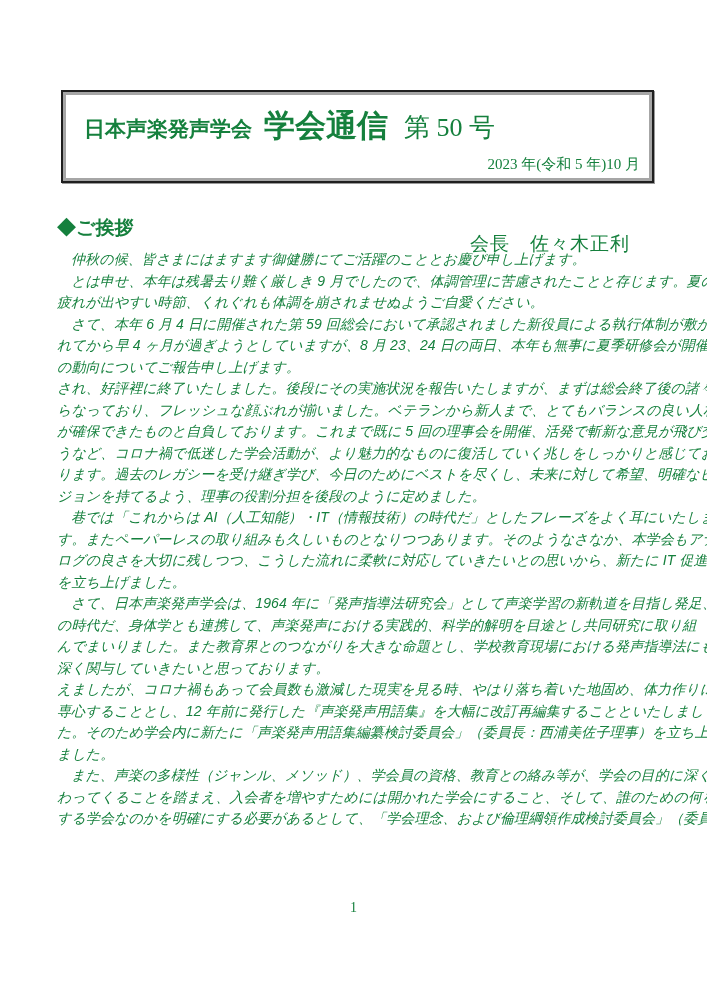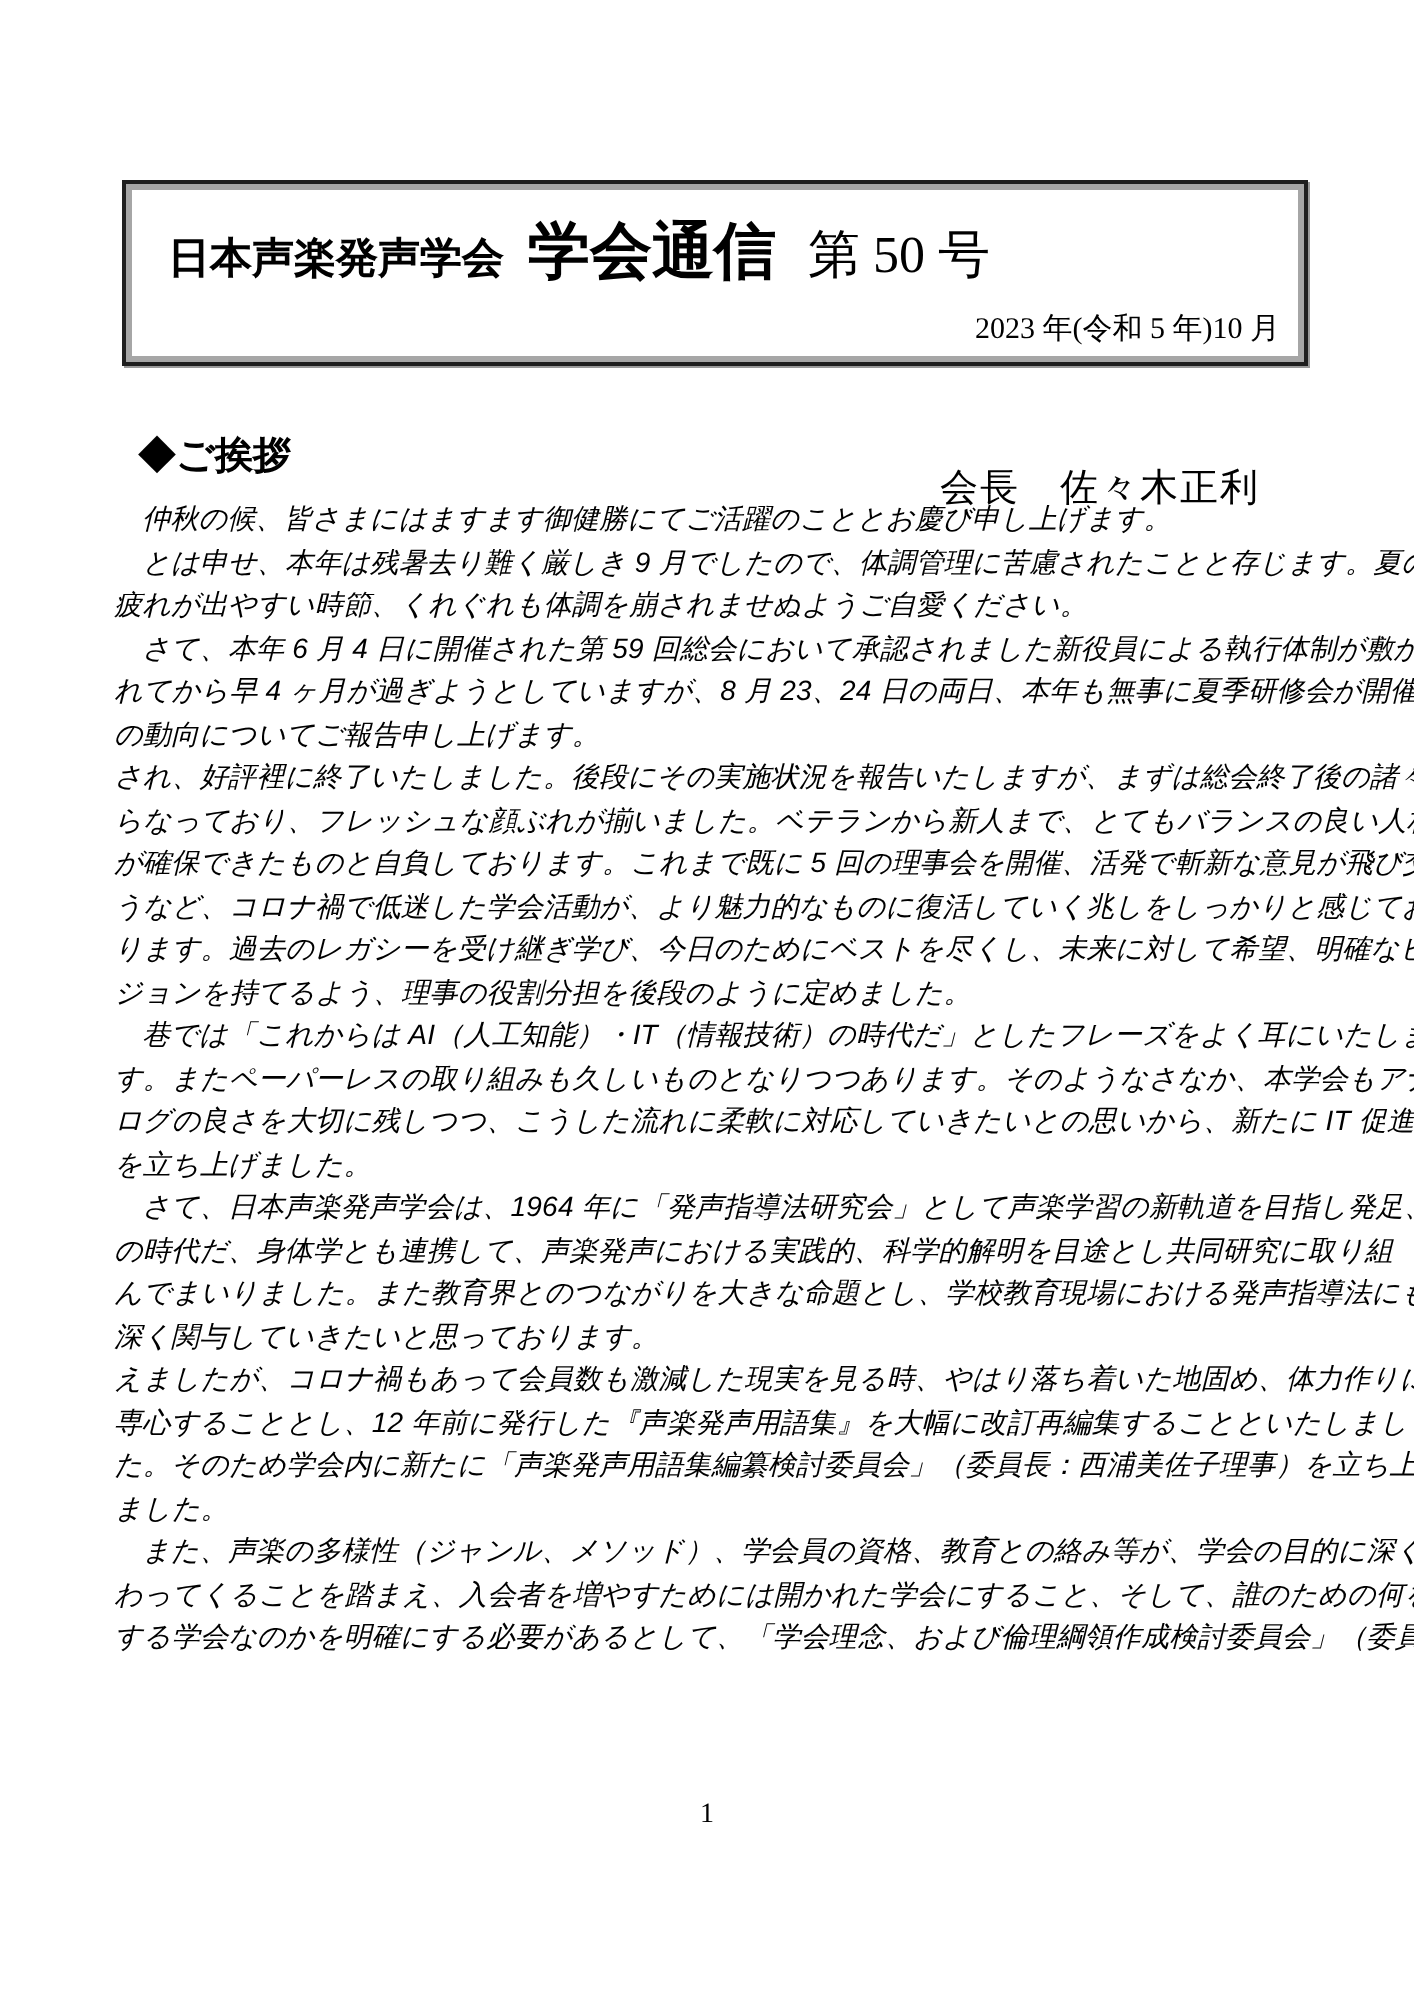--- a/index.html
+++ b/index.html
@@ -1,21 +1,21 @@
 <!DOCTYPE html>
 <html lang="ja"><head>
 <meta charset="utf-8">
 <style>
   html,body { margin:0; padding:0; background:#ffffff; }
   .page {
     position:relative;
     width:707px; height:915px;
     background:#ffffff;
     font-family:"Liberation Sans", sans-serif;
-    color:#000000;
+    color:#15803d;
     overflow:hidden;
     outline:1px solid #e6e6e6;
   }
 
   
   .masthead {
     position:absolute; left:61px; top:90px;
     width:593px; height:93px;
     box-sizing:border-box;
     border:2px solid #1f1f1f;
@@ -41,21 +41,21 @@
   }
   .masthead-date {
     position:absolute; right:12px; top:63px;
     font-family:"Liberation Serif", serif;
     font-size:15px;
   }
 
   
   .greeting-row { position:absolute; left:57px; top:215px; right:56px; height:26px; }
   .greeting-heading {
-    position:absolute; left:12px; top:0;
+    position:absolute; left:0; top:0;
     font-size:19px; font-weight:bold;
   }
   .greeting-author {
     position:absolute; right:21px; top:16px;
     font-size:19px; letter-spacing:1px;
   }
 
   
   .body-text {
     position:absolute; left:57px; top:249px; width:596px;

